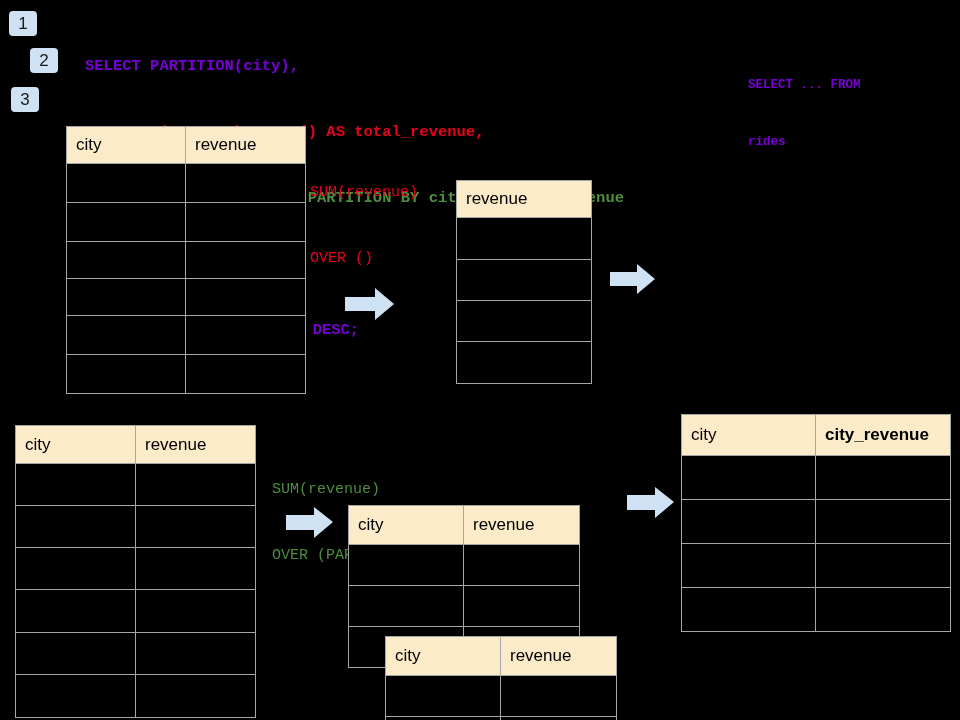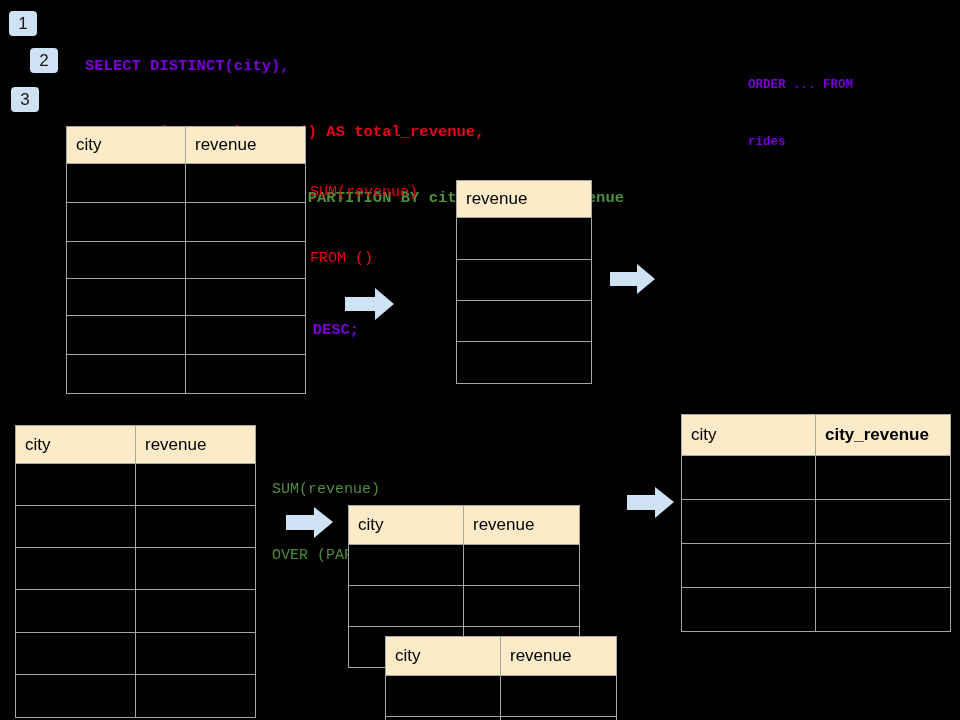--- a/index.html
+++ b/index.html
@@ -94,35 +94,35 @@
 </head>
 <body>
 
 <div id="canvas">
 
   <div class="step-badge" style="left:9px; top:11px;">1</div>
   <div class="step-badge" style="left:30px; top:48px;">2</div>
   <div class="step-badge" style="left:11px; top:87px;">3</div>
 
   <div class="sql-block" style="left:85px; top:11px;">
-    <div class="sql-line" style="color:#7800D7;">SELECT DISTINCT(city),</div>
+    <div class="sql-line" style="color:#7800D7;">SELECT PARTITION(city),</div>
     <div class="sql-line" style="color:#E8021A; padding-left:46px;">SUM(revenue) OVER () AS total_revenue,</div>
     <div class="sql-line" style="color:#4E8E3D; padding-left:46px;">SUM(revenue) OVER (PARTITION BY city) as city_revenue</div>
     <div class="sql-line" style="color:#7800D7; padding-left:23px;">FROM rides</div>
     <div class="sql-line" style="color:#7800D7; padding-left:23px;">ORDER by city_revenue DESC;</div>
   </div>
 
   <div class="sql-aside" style="left:748px; top:38px; color:#7800D7;">
-    <div>ORDER ... FROM</div>
+    <div>SELECT ... FROM</div>
     <div>rides</div>
   </div>
 
   <div class="annot" style="left:310px; top:138px; color:#E8021A;">
     <div>SUM(revenue)</div>
-    <div>FROM ()</div>
+    <div>OVER ()</div>
   </div>
 
   <div class="annot" style="left:272px; top:435px; color:#4E8E3D;">
     <div>SUM(revenue)</div>
     <div>OVER (PARTITION</div>
   </div>
 
   <table class="tbl" style="left:66px; top:126px; width:239px;">
     <colgroup>
         <col style="width:119px;">

